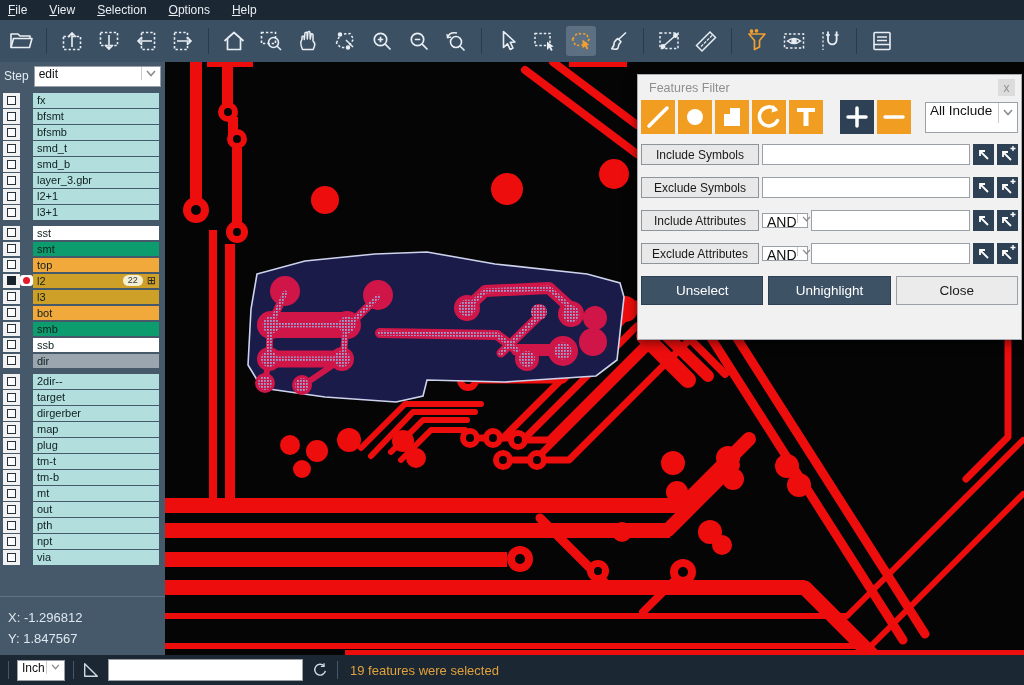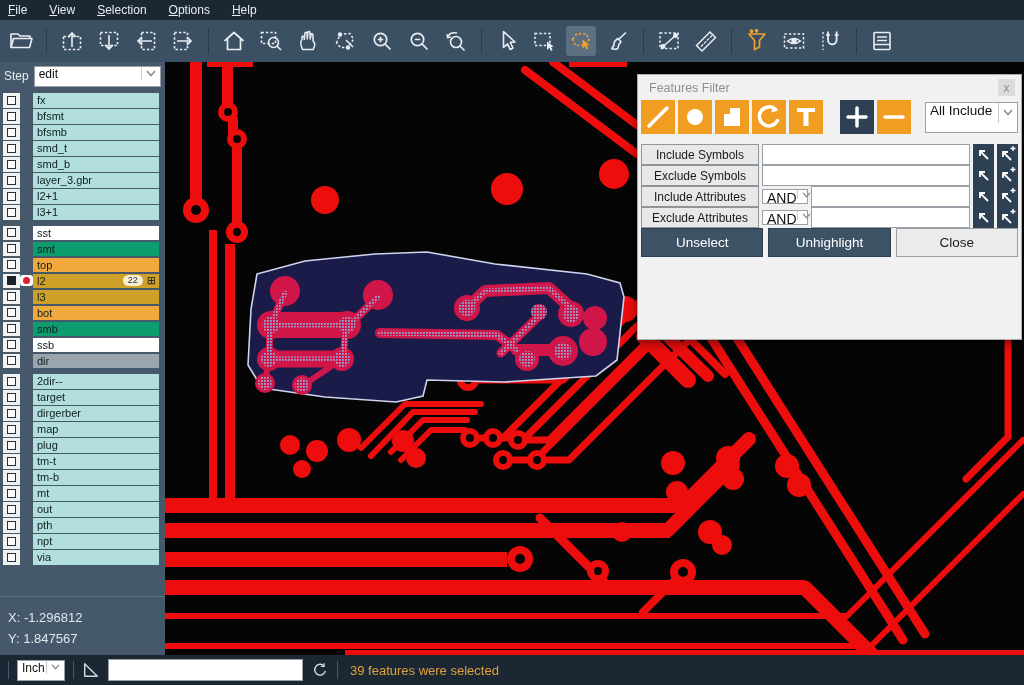--- a/index.html
+++ b/index.html
@@ -49,21 +49,21 @@
   .canvas{position:relative;width:859px;height:593px;background:#050505;overflow:hidden;flex:0 0 auto}
   .canvas svg.art{position:absolute;left:0;top:0}
 
   
   .dialog{position:absolute;left:472px;top:12px;width:385px;height:266px;background:#f1f1f1;
           border:1px solid #a8adb3;box-shadow:0 3px 10px rgba(0,0,0,.5);font-size:12px}
   .dtitle{height:25px;display:flex;align-items:center;padding:0 6px 0 11px;color:#8f8f8f;font-size:12.5px}
   .dtitle span{flex:1}
   .dclose{width:17px;height:17px;background:#dcdcdc;color:#909090;display:flex;align-items:center;justify-content:center;
           font-size:12px;line-height:1}
-  .drow{display:flex;align-items:center;padding:0 3px;margin-bottom:0;gap:3px}
+  .drow{display:flex;align-items:center;padding:0 3px;margin-bottom:12px;gap:3px}
   .tools{margin-bottom:10px}
   .obtn{width:34px;height:34px;background:#f09d22;display:flex;align-items:center;justify-content:center;flex:0 0 auto}
   .obtn.dark{background:#2e4054}
   .obtn.mleft{margin-left:14px}
   .profsel{width:93px;height:31px;margin-left:auto;font-size:13.5px}
   .lblbtn{width:118px;height:21px;background:#e8e8e8;border:1px solid #8f9499;font-size:12px;color:#1a1a1a;
           display:flex;align-items:center;justify-content:center;flex:0 0 auto}
   .dinput{flex:1;height:21px;border:1px solid #9aa0a6;background:#fff;font-size:12px;padding:0 4px;min-width:0}
   .andsel{width:46px;height:15px;font-size:14px;flex:0 0 auto}
   .abtn{width:21px;height:21px;background:#2e4054;display:flex;align-items:center;justify-content:center;flex:0 0 auto}
@@ -852,15 +852,15 @@
     <div class="ssep"></div>
     <svg width="18" height="18" viewBox="0 0 20 20" fill="none" stroke="#cfd8e0" stroke-width="1.6" stroke-linejoin="round">
         <path d="M3 17 H17 L3 3 Z"></path>
       </svg>
     <input class="cmdinput" value="" style="">
     <svg width="18" height="18" viewBox="0 0 20 20" fill="none" stroke="#cfd8e0" stroke-width="1.6">
         <path d="M16 11 A6 6 0 1 1 14.5 5.5"></path>
         <path d="M14.5 2.5 V6 H11" stroke-width="1.4"></path>
       </svg>
     <div class="ssep"></div>
-    <div class="smsg">39 features were selected</div>
+    <div class="smsg">19 features were selected</div>
   </div>
 </div>
 
 </body></html>

